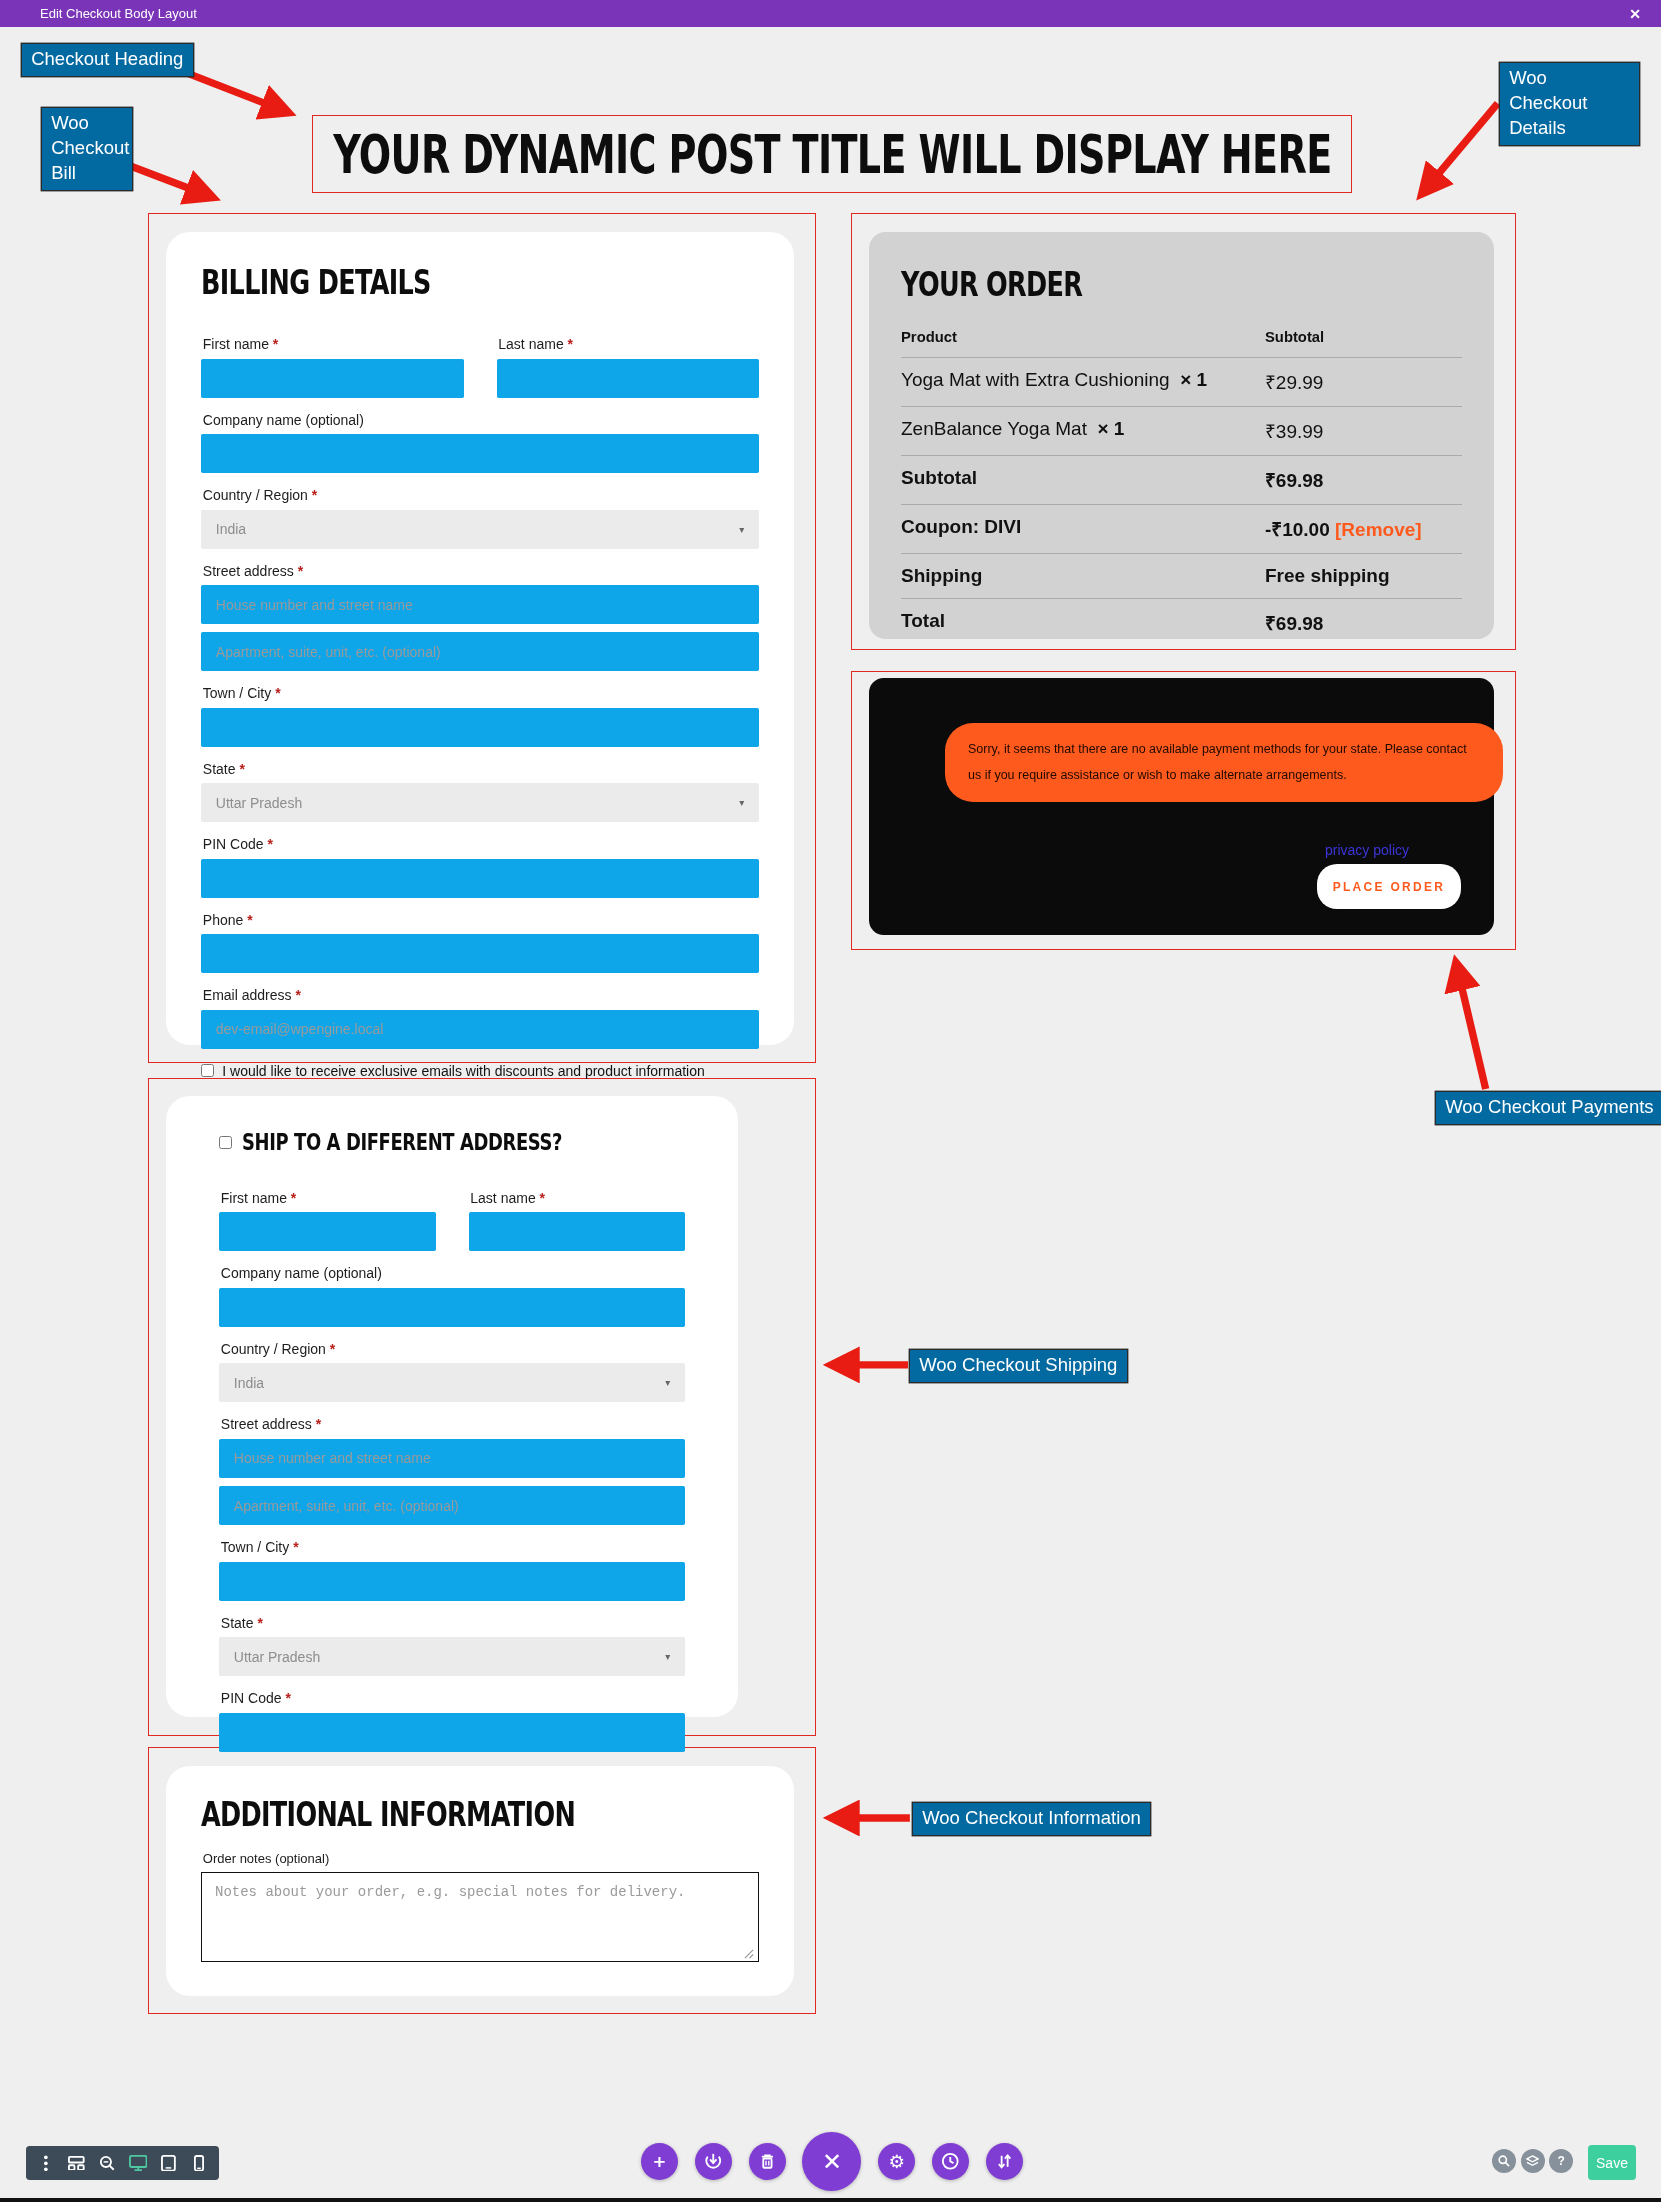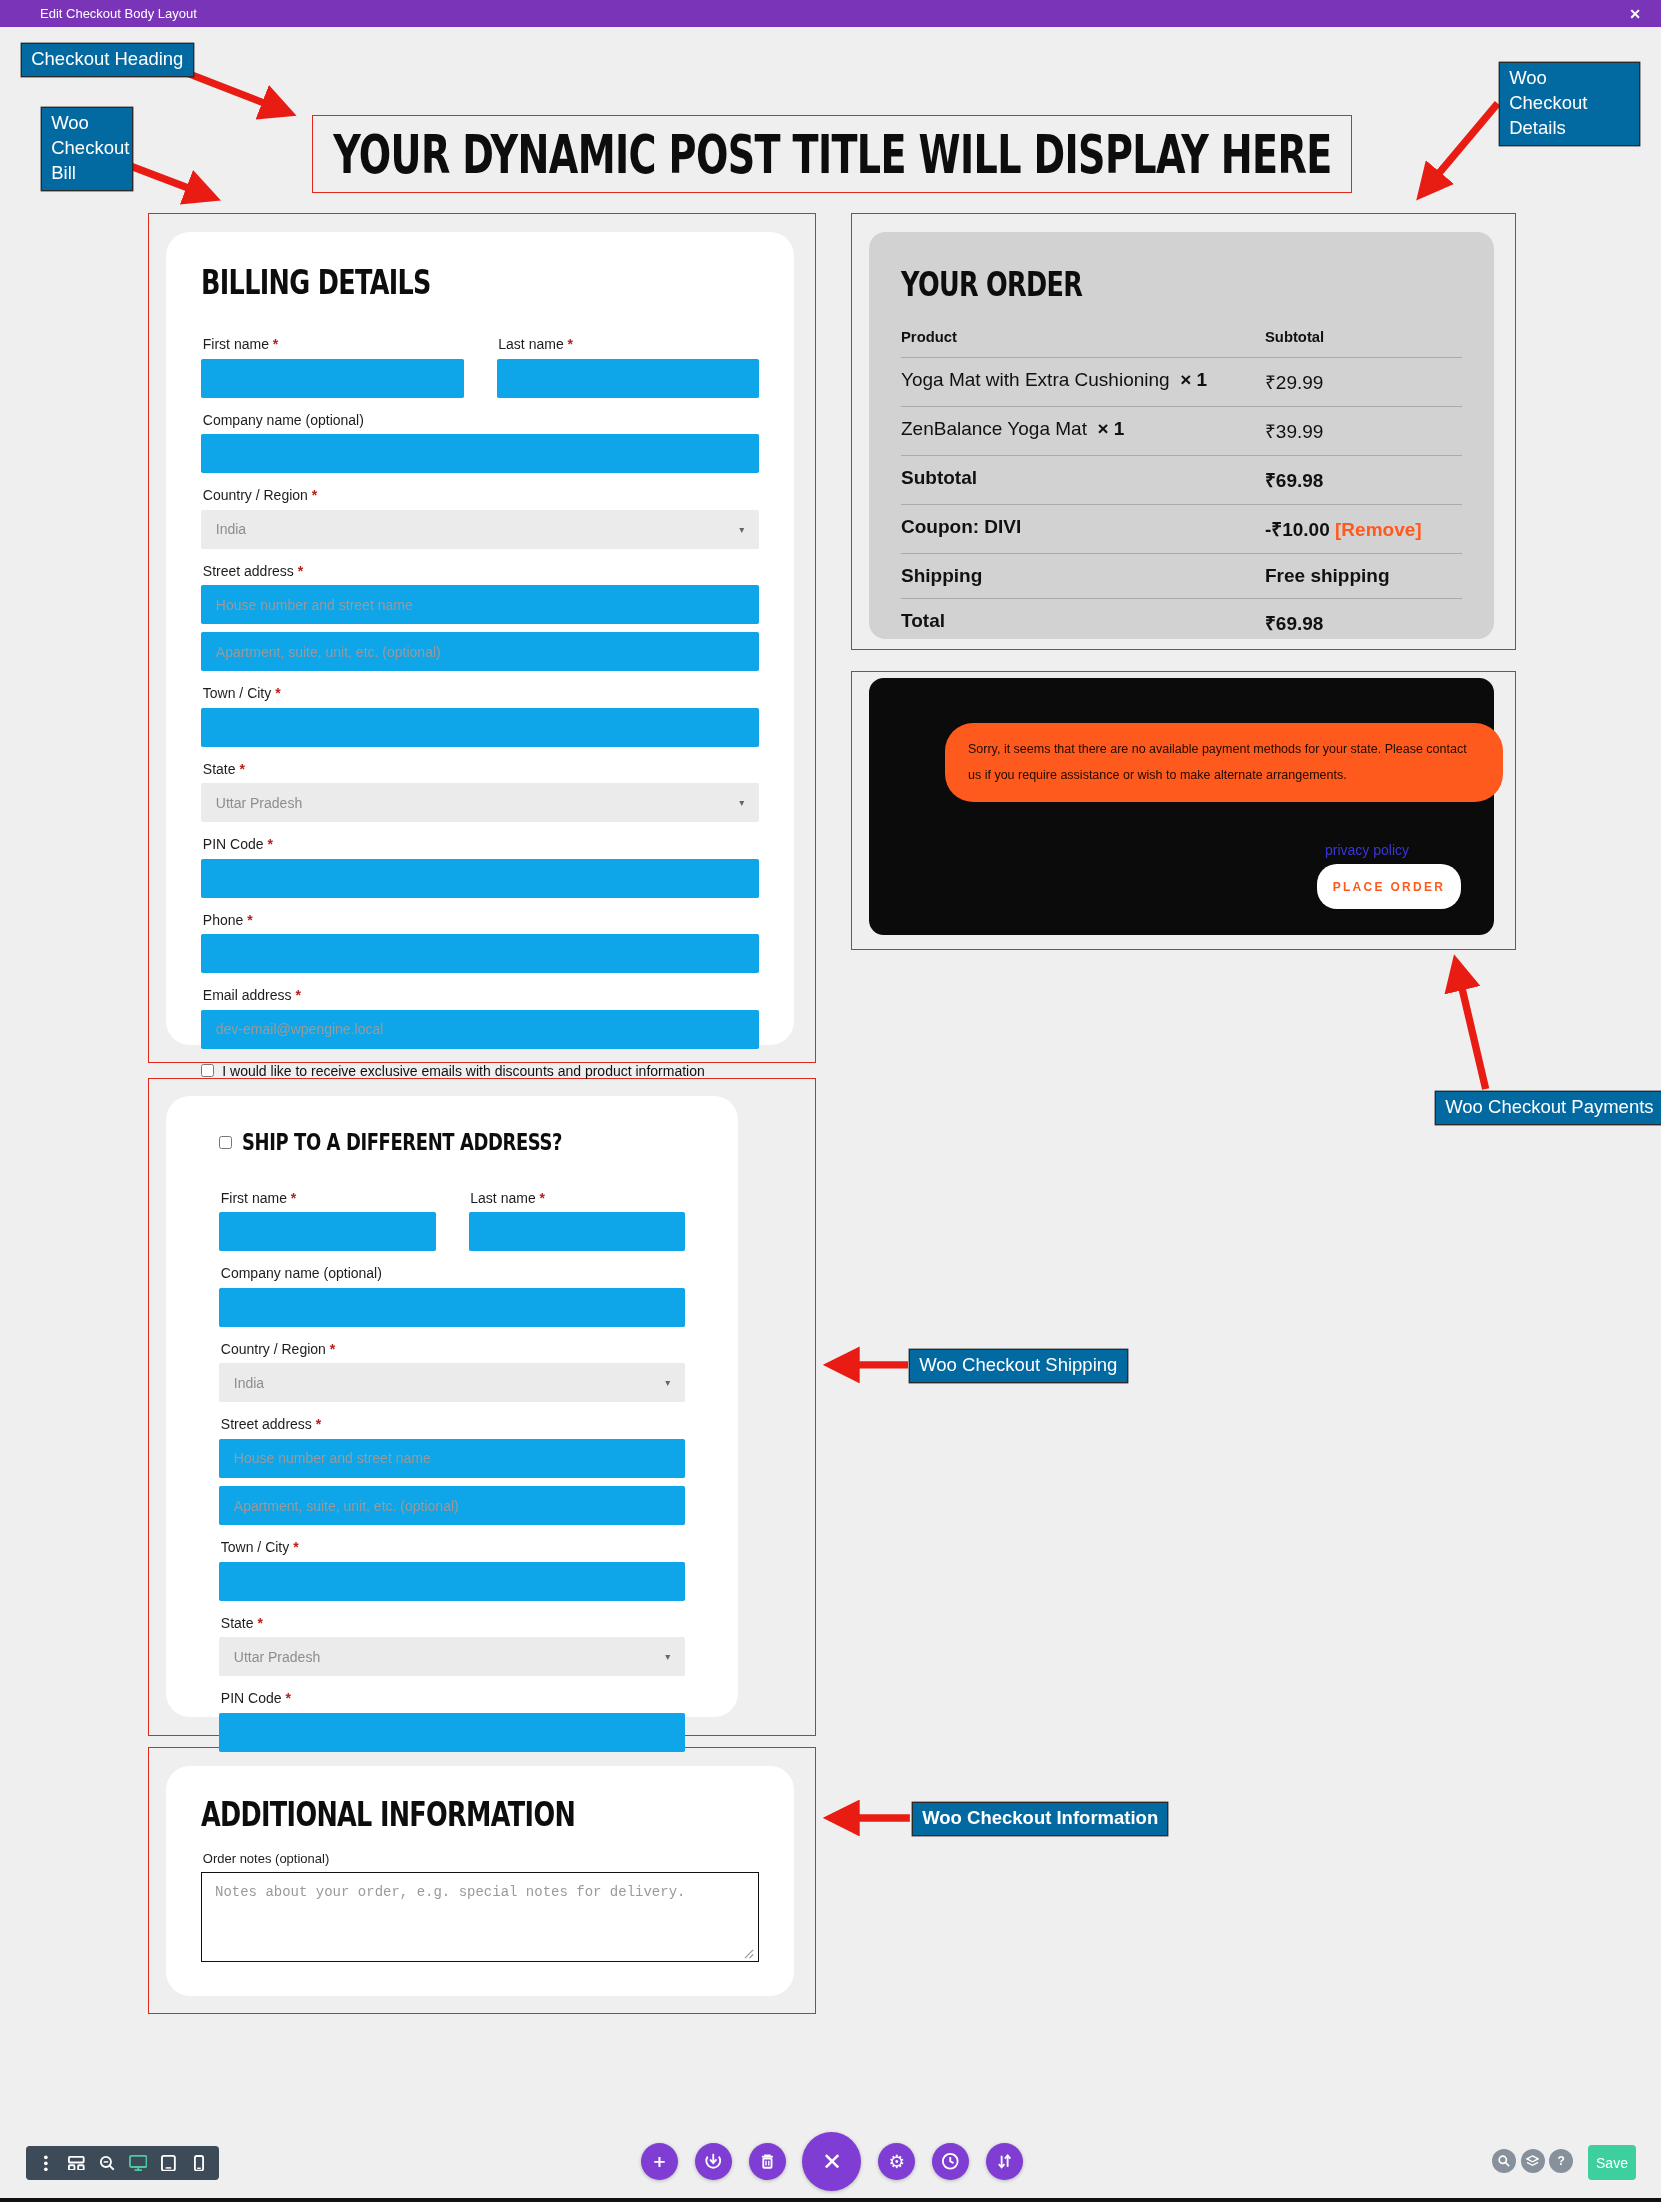--- a/index.html
+++ b/index.html
@@ -77,21 +77,21 @@
   .notes::placeholder { color:#9a9a9a; opacity:1; }
   .resize-corner { position:absolute; right:4.6px; bottom:6.5px; }
 
   
   .chip { position:absolute; background:#0369a1; color:#fff; font-size:18.5px; line-height:1.35; padding:2.8px 9.2px 4.6px; border-radius:0; z-index:8; box-shadow:0 0 0 1.4px #2a2a2a; }
   .lbl-heading { left:22px; top:44px; white-space:nowrap; }
   .lbl-bill { left:42px; top:108px; width:90px; }
   .lbl-details { left:1500px; top:63px; width:139px; }
   .lbl-payments { left:1436px; top:1092px; white-space:nowrap; }
   .lbl-shipping { left:910px; top:1350px; white-space:nowrap; }
-  .lbl-info { left:913px; top:1803px; white-space:nowrap;font-weight:bold; }
+  .lbl-info { left:913px; top:1803px; white-space:nowrap; }
 
   
   .arrows { position:absolute; left:0; top:0; width:1661px; height:2202px; z-index:7; pointer-events:none; }
 
   
   .tb-left { position:absolute; left:26px; top:2146px; width:193px; height:34px; background:#3d4a57; border-radius:3.7px; display:flex; align-items:center; justify-content:space-evenly; z-index:10; }
   .tb-left .ticon { display:flex; align-items:center; justify-content:center; width:22px; height:22px; cursor:pointer; }
   .tb-center { position:absolute; left:641px; top:2130px; width:382px; height:63px; display:flex; align-items:center; justify-content:space-between; z-index:10; }
   .pbtn { width:37px; height:37px; border-radius:50%; background:#7f3dd4; border:none; color:#fff; display:flex; align-items:center; justify-content:center; cursor:pointer; box-shadow:0 0.9px 3.7px rgba(0,0,0,.25); }
   .pbtn.big { width:59px; height:59px; }

